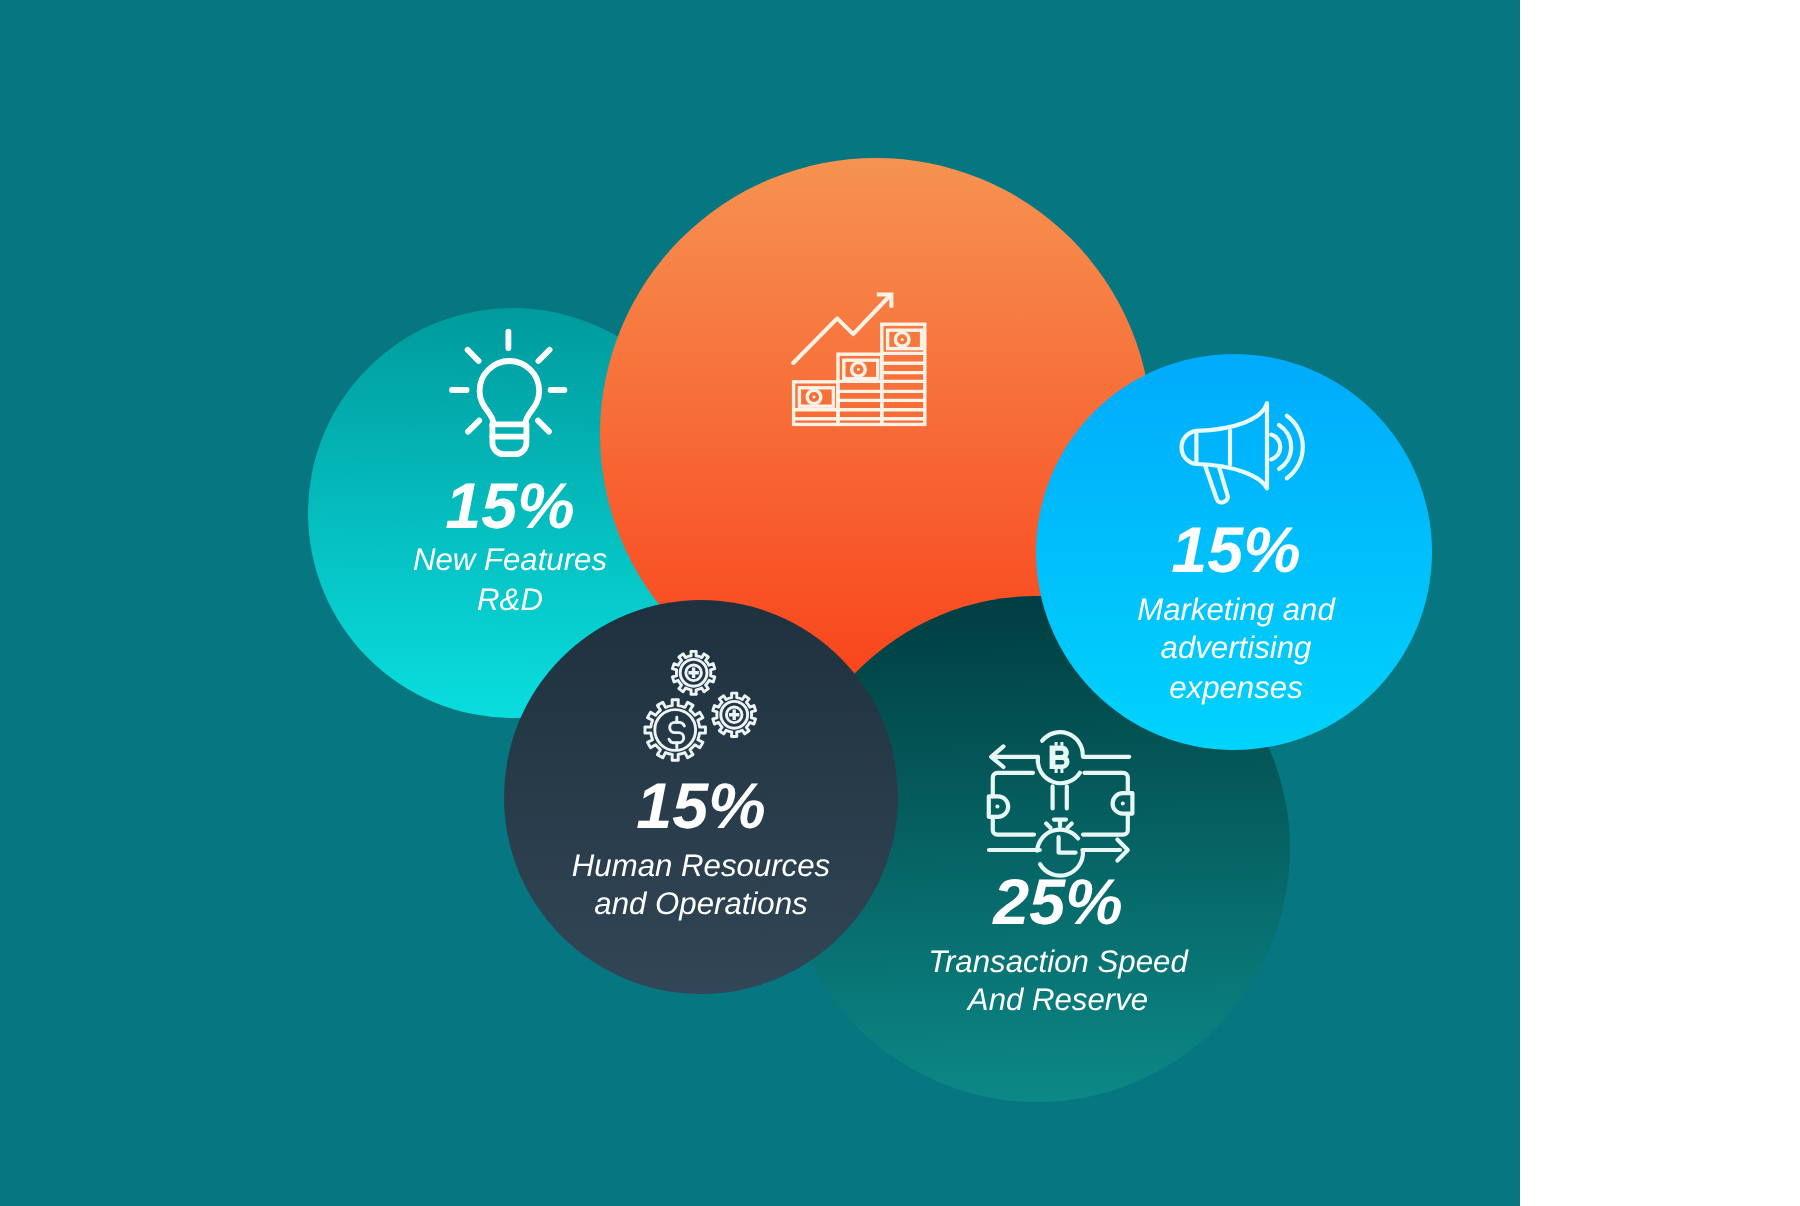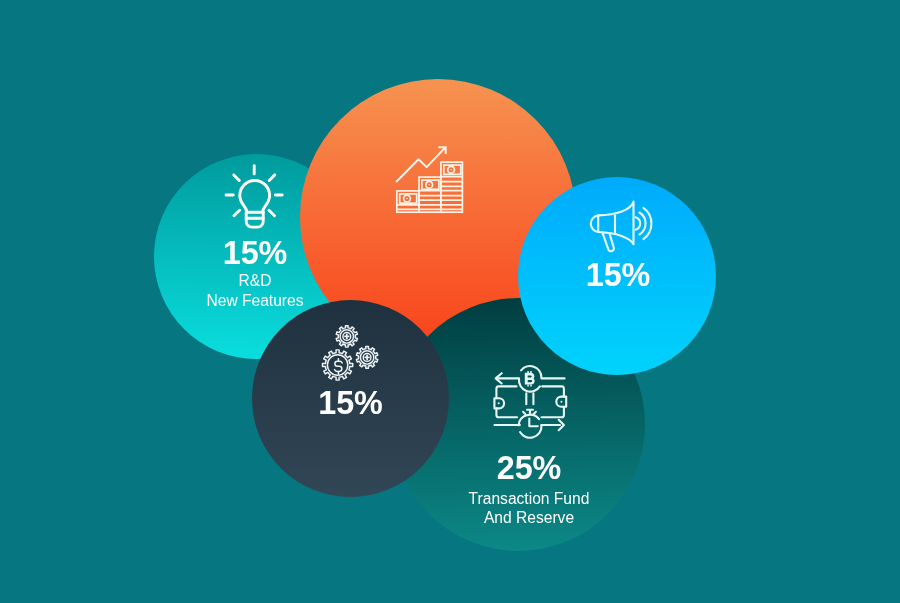--- a/index.html
+++ b/index.html
@@ -1,19 +1,19 @@
 <!DOCTYPE html>
 <html><head>
 <meta charset="utf-8">
 <title>Budget Allocation Infographic</title>
 <style>
   html,body{margin:0;padding:0;}
   body{width:900px;height:603px;overflow:hidden;
        font-family:"Liberation Sans",sans-serif;}
-  #stage{position:relative;width:900px;height:603px;overflow:hidden;background:#067681;}
+  #stage{position:relative;width:760px;height:603px;overflow:hidden;background:#067681;font-style:italic;}
   .bubble{position:absolute;border-radius:50%;}
   .content{position:absolute;text-align:center;color:#fff;}
   .pct{font-weight:bold;line-height:1;white-space:nowrap;}
   .lbl{line-height:1.3;white-space:nowrap;}
   .ico{position:absolute;}
   #i-rnd{left:220px;top:160px;}
   #i-reserve{left:392px;top:138px;}
   #i-marketing{left:578px;top:196px;}
   #i-hr{left:316px;top:320px;}
   #i-transaction{left:490px;top:360px;}
@@ -36,21 +36,21 @@
   .pct{font-weight:bold;font-size:32.3px;line-height:1;white-space:nowrap;}
   .lbl{font-size:15.6px;line-height:19.3px;white-space:nowrap;}
   #t-rnd{left:155.5px;top:237px;width:199px;}
   #t-rnd .lbl{margin-top:2.2px;}
   #t-reserve{left:329px;top:225.3px;width:200px;}
   #t-reserve .lbl{margin-top:4.5px;}
   #t-marketing{left:518.5px;top:259.3px;width:199px;}
   #t-marketing .lbl{margin-top:4.5px;}
   #t-hr{left:251px;top:386.6px;width:199px;}
   #t-hr .lbl{margin-top:4.8px;}
-  #t-transaction{left:429.5px;top:452px;width:199px;}
+  #t-transaction{left:429.5px;top:435px;width:199px;}
   #t-transaction .lbl{margin-top:4.9px;}
 </style>
 </head>
 <body>
 
 <div id="stage">
 
   <div class="bubble" id="b-rnd"></div>
   <div class="bubble" id="b-reserve"></div>
   <div class="bubble" id="b-transaction"></div>
@@ -68,22 +68,22 @@
       <path d="M13.8 14.9 L19.3 20.5"></path>
       <path d="M49.2 20.5 L54.8 14.9"></path>
       <path d="M14.0 55.8 L19.6 50.3"></path>
       <path d="M49.0 50.3 L54.5 55.8"></path>
     </svg>
   </div>
 
   <div class="content" id="t-rnd">
     <div class="pct">15%</div>
     <div class="lbl">
+      <div>New Features</div>
       <div>R&amp;D</div>
-      <div>New Features</div>
     </div>
   </div>
 
   <div class="ico" id="i-reserve">
     <svg width="78" height="78" viewBox="0 0 78 78" fill="none" stroke="#FDF2E6" stroke-width="1.7" stroke-linecap="butt" stroke-linejoin="miter">
 
       <rect x="48.9" y="24.1" width="21.5" height="50.1"></rect>
       <rect x="51.8" y="27.1" width="17.0" height="9.2"></rect>
       <circle cx="59.1" cy="31.7" r="3.4"></circle>
       <circle cx="59.1" cy="31.7" r="0.75" fill="#FDF2E6" stroke="none"></circle>
@@ -119,20 +119,25 @@
       <path d="M24.4 36.4 L30.4 53.6 A2.5 2.5 0 0 0 33.8 55.0 L34.4 54.7 A2.5 2.5 0 0 0 35.7 51.4 L31.5 37.4"></path>
 
       <path d="M57.6 21.3 A6.5 6.5 0 0 1 57.6 33.7"></path>
       <path d="M61.5 16.5 A13.0 13.0 0 0 1 61.5 38.5"></path>
       <path d="M65.4 11.9 A19.2 19.2 0 0 1 65.4 43.1"></path>
     </svg>
   </div>
 
   <div class="content" id="t-marketing">
     <div class="pct">15%</div>
+    <div class="lbl">
+      <div>Marketing and</div>
+      <div>advertising</div>
+      <div>expenses</div>
+    </div>
   </div>
 
   <div class="ico" id="i-hr">
     <svg width="72" height="64" viewBox="0 0 72 64" fill="none" stroke="#EDF4F8" stroke-width="1.45" stroke-linecap="round" stroke-linejoin="round">
 
       <path d="M 29.59 7.89 L 29.46 5.68 L 32.14 5.68 L 32.01 7.89 A 8.60 8.60 0 0 1 34.82 8.80 L 36.01 6.94 L 38.18 8.52 L 36.78 10.22 A 8.60 8.60 0 0 1 38.52 12.62 L 40.58 11.81 L 41.41 14.36 L 39.27 14.92 A 8.60 8.60 0 0 1 39.27 17.88 L 41.41 18.44 L 40.58 20.99 L 38.52 20.18 A 8.60 8.60 0 0 1 36.78 22.58 L 38.18 24.28 L 36.01 25.86 L 34.82 24.00 A 8.60 8.60 0 0 1 32.01 24.91 L 32.14 27.12 L 29.46 27.12 L 29.59 24.91 A 8.60 8.60 0 0 1 26.78 24.00 L 25.59 25.86 L 23.42 24.28 L 24.82 22.58 A 8.60 8.60 0 0 1 23.08 20.18 L 21.02 20.99 L 20.19 18.44 L 22.33 17.88 A 8.60 8.60 0 0 1 22.33 14.92 L 20.19 14.36 L 21.02 11.81 L 23.08 12.62 A 8.60 8.60 0 0 1 24.82 10.22 L 23.42 8.52 L 25.59 6.94 L 26.78 8.80 A 8.60 8.60 0 0 1 29.59 7.89 Z"></path>
       <circle cx="30.8" cy="16.4" r="6.7"></circle>
       <circle cx="30.8" cy="16.4" r="3.9"></circle>
       <path fill="#EDF4F8" stroke="none" d="M29.95 13.75 h1.7 v1.75 h1.75 v1.7 h-1.75 v1.75 h-1.7 v-1.75 h-1.75 v-1.7 h1.75 Z"></path>
 
@@ -143,20 +148,24 @@
 
       <path d="M 20.15 32.79 L 20.03 29.88 L 23.17 29.88 L 23.05 32.79 A 12.30 12.30 0 0 1 26.46 33.70 L 27.80 31.12 L 30.52 32.69 L 28.96 35.14 A 12.30 12.30 0 0 1 31.46 37.64 L 33.91 36.08 L 35.48 38.80 L 32.90 40.14 A 12.30 12.30 0 0 1 33.81 43.55 L 36.72 43.43 L 36.72 46.57 L 33.81 46.45 A 12.30 12.30 0 0 1 32.90 49.86 L 35.48 51.20 L 33.91 53.92 L 31.46 52.36 A 12.30 12.30 0 0 1 28.96 54.86 L 30.52 57.31 L 27.80 58.88 L 26.46 56.30 A 12.30 12.30 0 0 1 23.05 57.21 L 23.17 60.12 L 20.03 60.12 L 20.15 57.21 A 12.30 12.30 0 0 1 16.74 56.30 L 15.40 58.88 L 12.68 57.31 L 14.24 54.86 A 12.30 12.30 0 0 1 11.74 52.36 L 9.29 53.92 L 7.72 51.20 L 10.30 49.86 A 12.30 12.30 0 0 1 9.39 46.45 L 6.48 46.57 L 6.48 43.43 L 9.39 43.55 A 12.30 12.30 0 0 1 10.30 40.14 L 7.72 38.80 L 9.29 36.08 L 11.74 37.64 A 12.30 12.30 0 0 1 14.24 35.14 L 12.68 32.69 L 15.40 31.12 L 16.74 33.70 A 12.30 12.30 0 0 1 20.15 32.79 Z"></path>
       <circle cx="21.6" cy="45.0" r="10.2"></circle>
       <path d="M26.2 43.0 A2.9 2.9 0 0 0 23.3 41.2 L21.4 41.2 A2.55 2.55 0 0 0 21.4 46.3 L23.3 46.3 A2.55 2.55 0 0 1 23.3 51.4 L21.4 51.4 A2.9 2.9 0 0 1 18.5 49.6"></path>
       <path d="M22.4 38.6 L22.4 41.2 M22.4 51.4 L22.4 54.0"></path>
     </svg>
   </div>
 
   <div class="content" id="t-hr">
     <div class="pct">15%</div>
+    <div class="lbl">
+      <div>Human Resources</div>
+      <div>and Operations</div>
+    </div>
   </div>
 
   <div class="ico" id="i-transaction">
     <svg width="80" height="80" viewBox="0 0 80 80" fill="none" stroke="#E6F7F4" stroke-width="2.1" stroke-linecap="round" stroke-linejoin="round">
 
       <path d="M11.7 13.2 L5.6 18.4 L11.7 23.5"></path>
       <path d="M8.1 18.4 L29.0 18.4"></path>
 
       <path d="M51.5 18.4 L74.6 18.4"></path>
 
@@ -189,18 +198,18 @@
       <path d="M45.9 51.8 L43.7 53.9"></path>
 
       <path d="M4.5 65.0 L29.9 65.0 M51.2 65.0 L70.0 65.0"></path>
       <path d="M68.7 59.8 L73.9 65.0 L68.7 70.2"></path>
     </svg>
   </div>
 
   <div class="content" id="t-transaction">
     <div class="pct">25%</div>
     <div class="lbl">
-      <div>Transaction Fund</div>
+      <div>Transaction Speed</div>
       <div>And Reserve</div>
     </div>
   </div>
 
 </div>
 
 </body></html>

